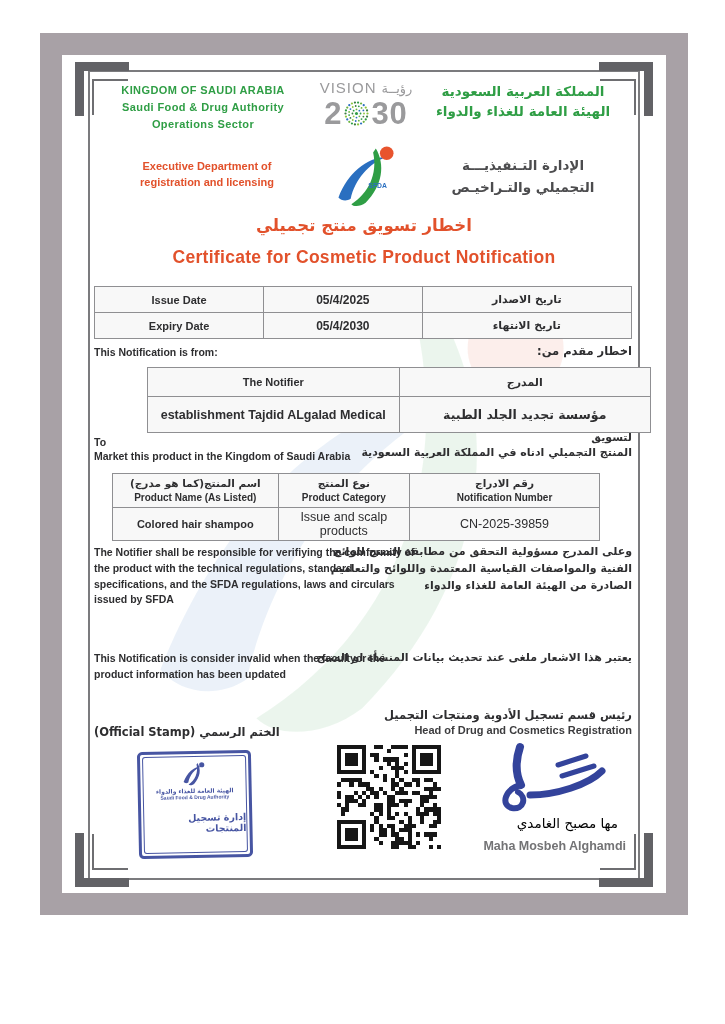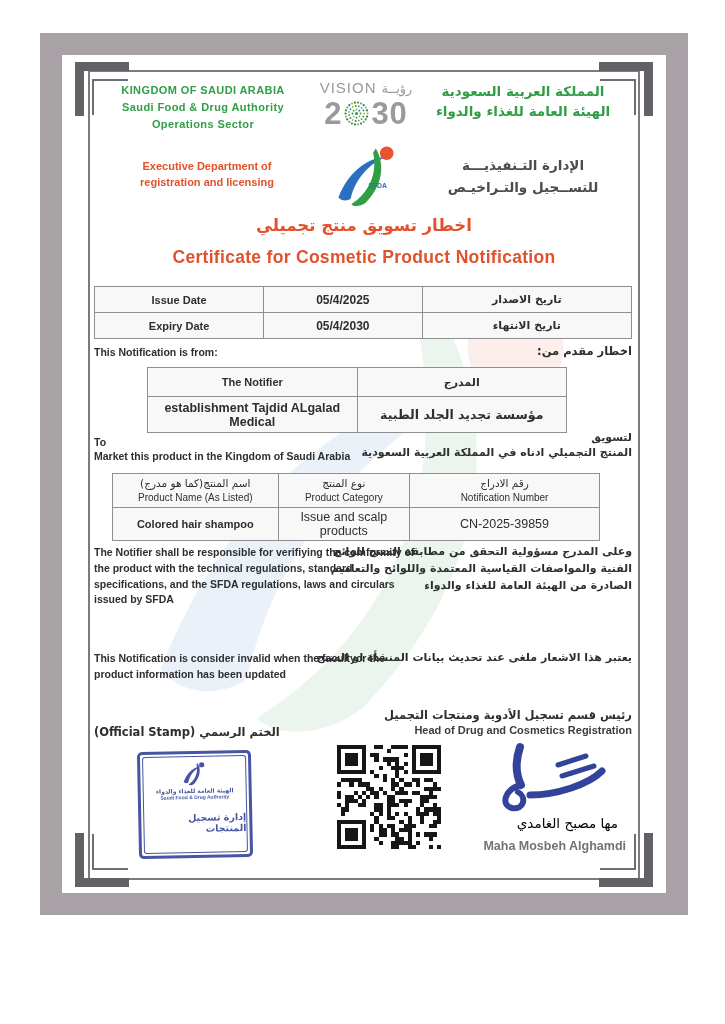--- a/index.html
+++ b/index.html
@@ -73,27 +73,27 @@
   }
   
   table { border-collapse: collapse; table-layout: fixed; }
   td { border: 1.5px solid #8f8f92; background: #f8f8f8; text-align: center; vertical-align: middle; padding: 2px 4px; }
   .ar-cell { direction: rtl; font-family: "DejaVu Sans", sans-serif; }
   .dates-table { position: absolute; left: 32px; top: 231px; width: 538px; }
   .dates-table td { height: 26px; font-size: 11px; font-weight: bold; }
   .dates-table .val { font-weight: 600; font-size: 12px; }
   .from-en { position: absolute; left: 32px; top: 291px; font-size: 10.5px; font-weight: bold; }
   .from-ar { position: absolute; right: 34px; top: 289px; font-size: 11.5px; font-weight: bold; direction: rtl; font-family: "DejaVu Sans", sans-serif; }
-  .notifier-table { position: absolute; left: 85px; top: 312px; width: 420px; }
+  .notifier-table { position: absolute; left: 85px; top: 312px; width: 504px; }
   .notifier-table .hd td { height: 29px; font-size: 11px; font-weight: bold; }
   .notifier-table .bd td { height: 36px; font-size: 12.5px; font-weight: 600; }
   .market-en { position: absolute; left: 32px; top: 380px; font-size: 10.5px; font-weight: bold; line-height: 1.35; }
   .market-ar { position: absolute; right: 34px; top: 376px; font-size: 11px; font-weight: bold; direction: rtl; text-align: right; line-height: 1.35; font-family: "DejaVu Sans", sans-serif; margin-left: 14px; }
   .product-table { position: absolute; left: 50px; top: 418px; width: 488px; }
-  .product-table .hd td { height: 34px; font-size: 10px; font-weight: normal; line-height: 1.3; }
+  .product-table .hd td { height: 34px; font-size: 10px; font-weight: bold; line-height: 1.3; }
   .product-table .hd .ar { display: block; direction: rtl; font-family: "DejaVu Sans", sans-serif; font-size: 10.5px; }
   .product-table .bd td { height: 29px; font-size: 11px; font-weight: 600; }
   .product-table .bd td:nth-child(2), .product-table .bd td:nth-child(3) { font-size: 12.5px; font-weight: 500; }
   
   .para-en { position: absolute; left: 32px; width: 322px; font-size: 10.5px; font-weight: 600; line-height: 1.5; }
   .para-ar { position: absolute; right: 34px; width: 310px; font-size: 11px; font-weight: 600; line-height: 1.55; direction: rtl; text-align: right; font-family: "DejaVu Sans", sans-serif; }
   .resp-en { top: 490px; }
   .resp-ar { top: 488px; }
   .inv-en { top: 596px; }
   .inv-ar { top: 594px; width: 340px; }
@@ -224,21 +224,21 @@
 
     <svg class="sfda-logo" viewBox="0 0 100 100">
       <path d="M8 80 C 22 45, 48 22, 80 20 C 52 30, 32 55, 26 82 C 20 86, 12 85, 8 80 Z" fill="#2a6fc0"></path>
       <path d="M63 8 C 77 32, 73 62, 48 88 C 40 94, 30 94, 27 90 C 52 74, 66 46, 59 14 Z" fill="#2f9e45"></path>
       <circle cx="79" cy="15" r="10" fill="#e8542e"></circle>
       <text x="52" y="66" font-size="10" font-weight="bold" fill="#2a6fc0">SFDA</text>
     </svg>
 
     <div class="dept-right">
       <div>الإدارة التـنفيذيـــة</div>
-      <div>للتســجيل والتـراخيـص</div>
+      <div>التجميلي والتـراخيـص</div>
     </div>
 
     <div class="title-ar">اخطار تسويق منتج تجميلي</div>
     <div class="title-en">Certificate for Cosmetic Product Notification</div>
 
     <table class="dates-table">
       <colgroup>
           <col style="width:31.5%">
           <col style="width:29.5%">
           <col style="width:39%">

